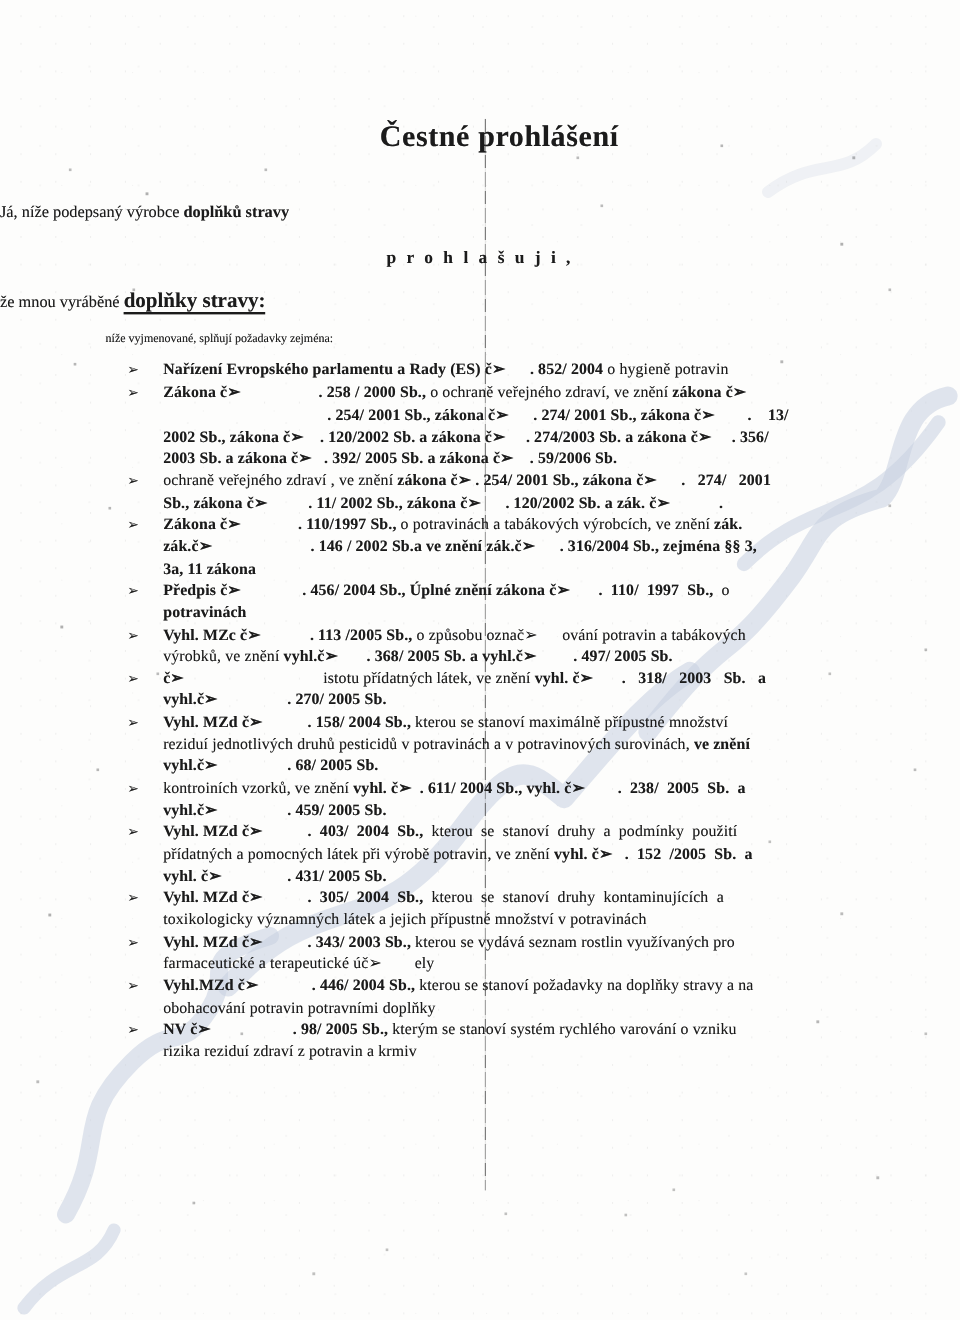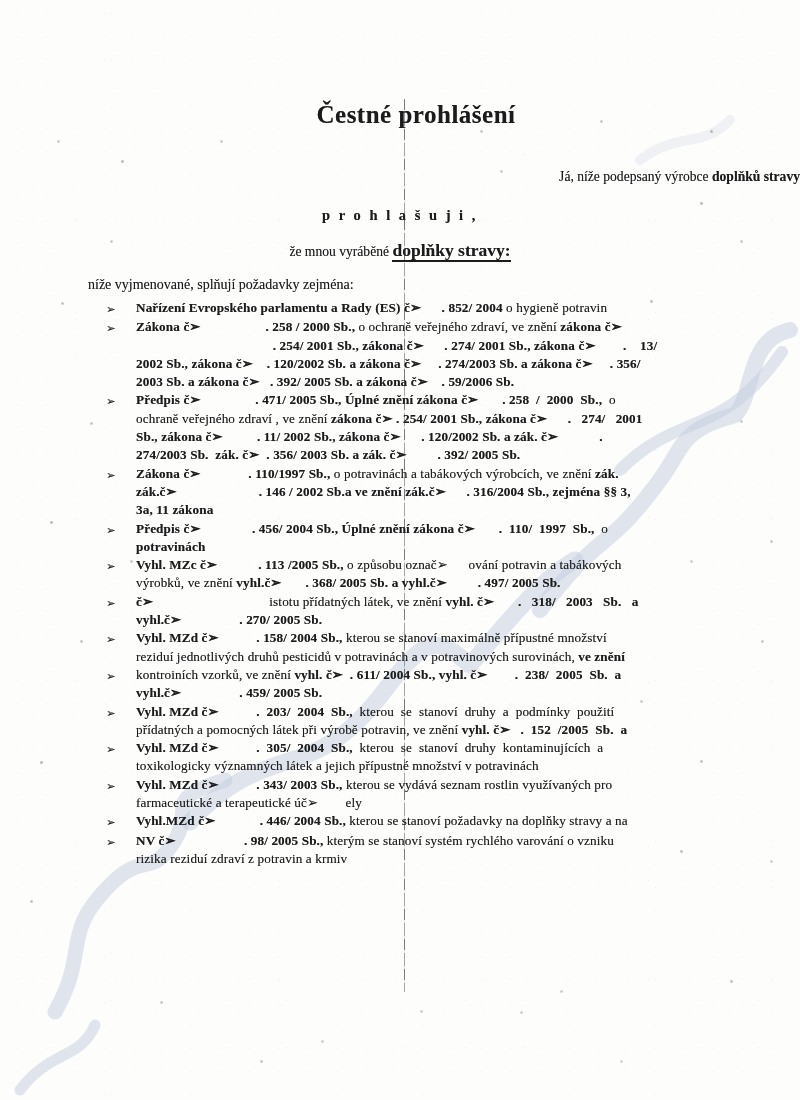--- a/index.html
+++ b/index.html
@@ -15,32 +15,32 @@
     font-family:"Liberation Serif","DejaVu Serif",serif;
     color:#1b1b1b;
   }
   #watermark{position:absolute;left:0;top:0;z-index:0;}
   #content{position:relative;z-index:1;}
   .fuzz{text-shadow:0 0 0.45px rgba(25,25,25,0.45);}
   .doc-title{
     position:absolute;top:101px;left:0;right:0;text-align:center;
     font-size:25px;font-weight:bold;letter-spacing:0.5px;margin-left:32px;
   }
-  .salutation{position:absolute;top:169px;left:0;right:0;text-align:right;font-size:13.6px;}
+  .salutation{position:absolute;top:169px;left:0;right:0;text-align:left;font-size:13.6px;}
   .salutation .bold{font-weight:bold;}
   .declaration{
     position:absolute;top:207px;left:0;right:0;text-align:center;
     font-size:14.5px;font-weight:bold;letter-spacing:2.5px;
   }
-  .produced{position:absolute;top:240px;left:0;right:0;text-align:center;font-size:13.6px;}
+  .produced{position:absolute;top:240px;left:0;right:0;text-align:left;font-size:13.6px;}
   .produced .bold-underline{
     font-weight:bold;font-size:17.5px;
     border-bottom:2px solid #1b1b1b;padding-bottom:0px;
   }
-  .intro{position:absolute;top:277px;left:88px;font-size:14px;}
+  .intro{position:absolute;top:277px;left:88px;font-size:10px;}
   #list{
     position:absolute;top:299px;left:106px;width:620px;
     font-size:13.2px;line-height:18.3px;letter-spacing:0.12px;
   }
   .item{display:flex;}
   .marker{flex:0 0 30px;width:30px;font-size:11.5px;color:#222;padding-top:1px;}
   .item-body{flex:1;}
   .line{white-space:pre;}
   .b{font-weight:bold;}
   #fold-line{
@@ -116,24 +116,22 @@
         <div class="item-body">
           <div class="line"><span class="b">Zákona č➢</span><span class="b">                   . 258 / 2000 Sb.,</span><span> o ochraně veřejného zdraví, ve znění </span><span class="b">zákona č➢</span></div>
           <div class="line"><span class="b">                                        . 254/ 2001 Sb., zákona č➢      . 274/ 2001 Sb., zákona č➢        .    13/</span></div>
           <div class="line"><span class="b">2002 Sb., zákona č➢    . 120/2002 Sb. a zákona č➢     . 274/2003 Sb. a zákona č➢     . 356/</span></div>
           <div class="line"><span class="b">2003 Sb. a zákona č➢   . 392/ 2005 Sb. a zákona č➢    . 59/2006 Sb.</span></div>
         </div>
       </div>
       <div class="item">
         <span class="marker">➢</span>
         <div class="item-body">
-          <div class="line"><span class="b">Předpis č➢</span><span class="b">                . 471/ 2005 Sb., Úplné znění zákona č➢</span><span class="b">       . 258  /  2000  Sb.,</span><span>  o</span></div>
           <div class="line"><span>ochraně veřejného zdraví , ve znění </span><span class="b">zákona č➢ . 254/ 2001 Sb., zákona č➢</span><span class="b">      .   274/   2001</span></div>
           <div class="line"><span class="b">Sb., zákona č➢</span><span class="b">          . 11/ 2002 Sb., zákona č➢</span><span class="b">      . 120/2002 Sb. a zák. č➢</span><span class="b">            .</span></div>
-          <div class="line"><span class="b">274/2003 Sb.  zák. č➢  . 356/ 2003 Sb. a zák. č➢</span><span class="b">         . 392/ 2005 Sb.</span></div>
         </div>
       </div>
       <div class="item">
         <span class="marker">➢</span>
         <div class="item-body">
           <div class="line"><span class="b">Zákona č➢</span><span class="b">              . 110/1997 Sb.,</span><span> o potravinách a tabákových výrobcích, ve znění </span><span class="b">zák.</span></div>
           <div class="line"><span class="b">zák.č➢</span><span class="b">                        . 146 / 2002 Sb.a ve znění zák.č➢</span><span class="b">      . 316/2004 Sb., zejména §§ 3,</span></div>
           <div class="line"><span class="b">3a, 11 zákona</span></div>
         </div>
       </div>
@@ -156,54 +154,57 @@
         <div class="item-body">
           <div class="line"><span class="b">č➢</span><span>                                  istotu přídatných látek, ve znění </span><span class="b">vyhl. č➢</span><span class="b">       .   318/   2003   Sb.   a</span></div>
           <div class="line"><span class="b">vyhl.č➢</span><span class="b">                 . 270/ 2005 Sb.</span></div>
         </div>
       </div>
       <div class="item">
         <span class="marker">➢</span>
         <div class="item-body">
           <div class="line"><span class="b">Vyhl. MZd č➢</span><span class="b">           . 158/ 2004 Sb.,</span><span> kterou se stanoví maximálně přípustné množství</span></div>
           <div class="line"><span>reziduí jednotlivých druhů pesticidů v potravinách a v potravinových surovinách, </span><span class="b">ve znění</span></div>
+          <div class="line"><span class="b">vyhl.č➢</span><span class="b">                 . 68/ 2005 Sb.</span></div>
         </div>
       </div>
       <div class="item">
         <span class="marker">➢</span>
         <div class="item-body">
           <div class="line"><span>kontroiních vzorků, ve znění </span><span class="b">vyhl. č➢  . 611/ 2004 Sb., vyhl. č➢</span><span class="b">        .  238/  2005  Sb.  a</span></div>
           <div class="line"><span class="b">vyhl.č➢</span><span class="b">                 . 459/ 2005 Sb.</span></div>
         </div>
       </div>
       <div class="item">
         <span class="marker">➢</span>
         <div class="item-body">
-          <div class="line"><span class="b">Vyhl. MZd č➢</span><span class="b">           .  203/  2004  Sb.,</span><span>  kterou  se  stanoví  druhy  a  podmínky  použití</span></div>
+          <div class="line"><span class="b">Vyhl. MZd č➢</span><span class="b">           .  403/  2004  Sb.,</span><span>  kterou  se  stanoví  druhy  a  podmínky  použití</span></div>
           <div class="line"><span>přídatných a pomocných látek při výrobě potravin, ve znění </span><span class="b">vyhl. č➢</span><span class="b">   .  152  /2005  Sb.  a</span></div>
+          <div class="line"><span class="b">vyhl. č➢</span><span class="b">                . 431/ 2005 Sb.</span></div>
         </div>
       </div>
       <div class="item">
         <span class="marker">➢</span>
         <div class="item-body">
           <div class="line"><span class="b">Vyhl. MZd č➢</span><span class="b">           .  305/  2004  Sb.,</span><span>  kterou  se  stanoví  druhy  kontaminujících  a</span></div>
           <div class="line"><span>toxikologicky významných látek a jejich přípustné množství v potravinách</span></div>
         </div>
       </div>
       <div class="item">
         <span class="marker">➢</span>
         <div class="item-body">
           <div class="line"><span class="b">Vyhl. MZd č➢</span><span class="b">           . 343/ 2003 Sb.,</span><span> kterou se vydává seznam rostlin využívaných pro</span></div>
           <div class="line"><span>farmaceutické a terapeutické úč➢</span><span>        ely</span></div>
         </div>
       </div>
       <div class="item">
         <span class="marker">➢</span>
         <div class="item-body">
           <div class="line"><span class="b">Vyhl.MZd č➢</span><span class="b">             . 446/ 2004 Sb.,</span><span> kterou se stanoví požadavky na doplňky stravy a na</span></div>
+          <div class="line"><span>obohacování potravin potravními doplňky</span></div>
         </div>
       </div>
       <div class="item">
         <span class="marker">➢</span>
         <div class="item-body">
           <div class="line"><span class="b">NV č➢</span><span class="b">                    . 98/ 2005 Sb.,</span><span> kterým se stanoví systém rychlého varování o vzniku</span></div>
           <div class="line"><span>rizika reziduí zdraví z potravin a krmiv</span></div>
         </div>
       </div>
     </div>

